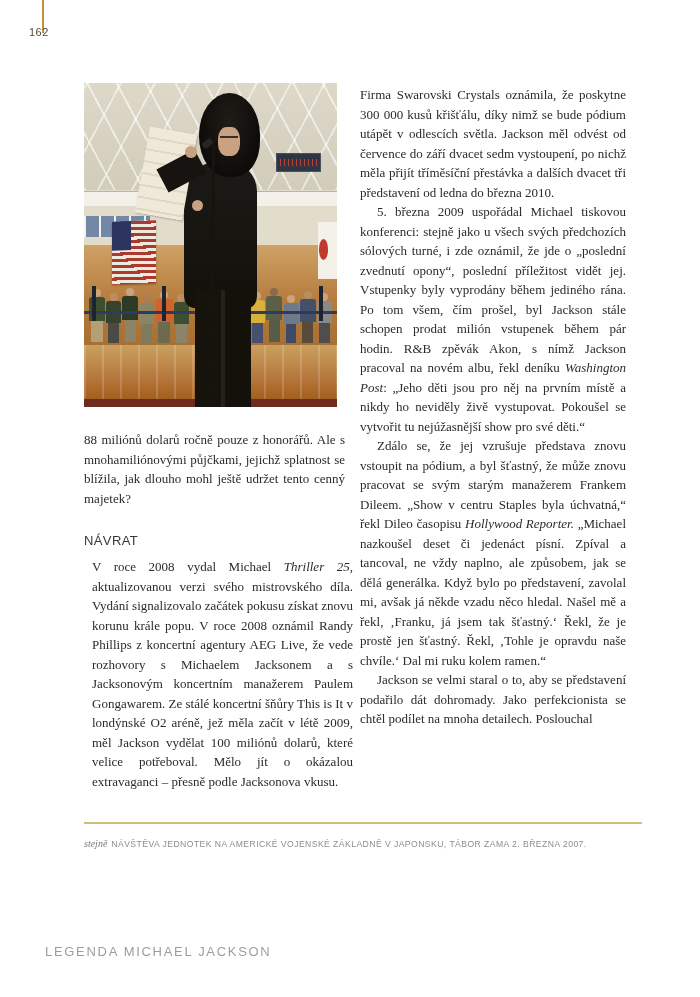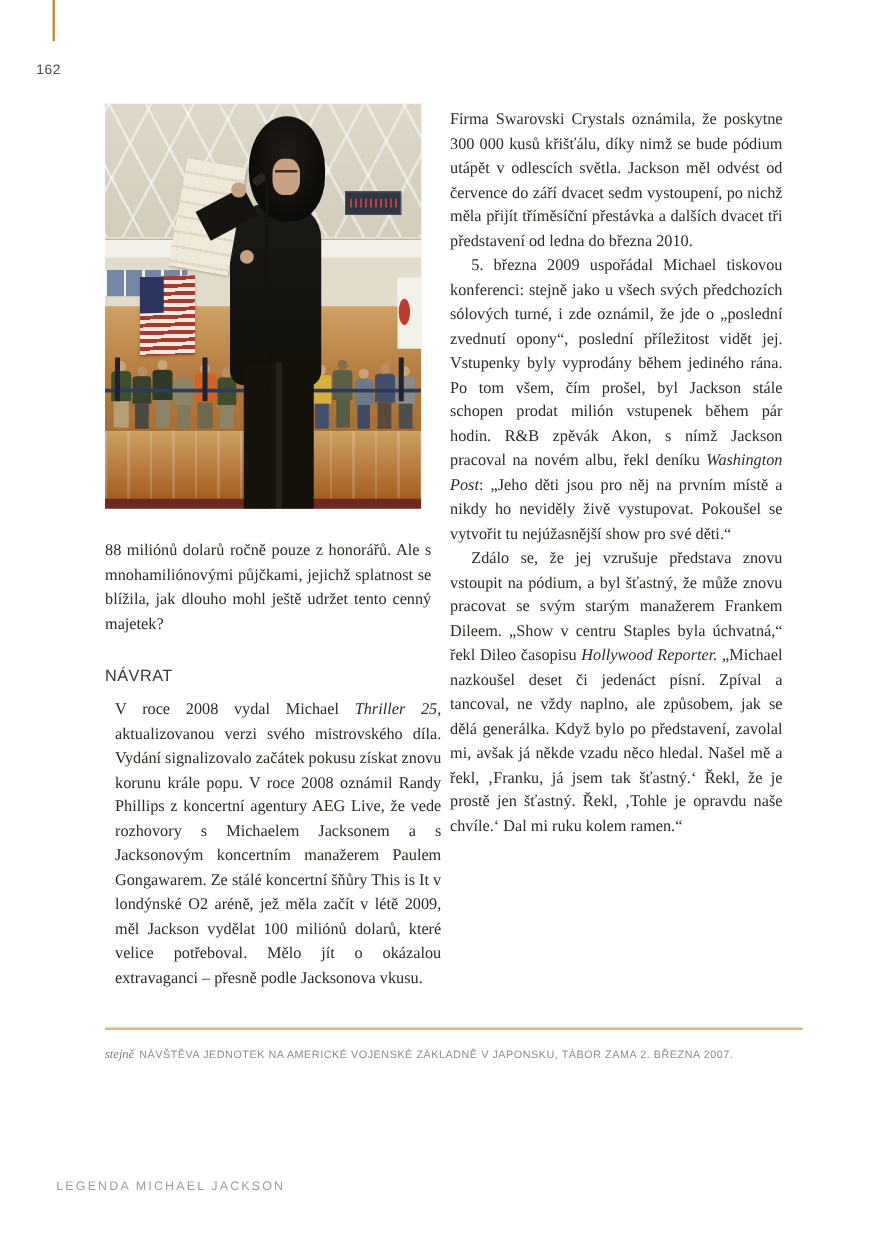--- a/index.html
+++ b/index.html
@@ -2,29 +2,29 @@
 <html lang="cs"><head>
 <meta charset="utf-8">
 <style>
   html,body{margin:0;padding:0;}
   body{
     width:700px;height:997px;position:relative;background:#ffffff;
     font-family:"Liberation Serif", serif;color:#2e2a25;overflow:hidden;
   }
   
   .accent-line{position:absolute;left:42px;top:0;width:2px;height:33px;background:#c18f35;}
-  .page-number{position:absolute;left:29px;top:50px;font-family:"Liberation Sans",sans-serif;
+  .page-number{position:absolute;left:29px;top:26px;font-family:"Liberation Sans",sans-serif;
     font-size:11px;color:#4e4b46;letter-spacing:.5px;}
   .rule{position:absolute;left:84px;top:822px;width:558px;height:2px;background:#d5ba7a;}
   .caption{position:absolute;left:84px;top:838px;width:558px;
     font-family:"Liberation Sans",sans-serif;font-size:8.6px;color:#8f8d88;letter-spacing:.45px;}
   .caption em{font-family:"Liberation Serif",serif;font-style:italic;font-size:10px;
     color:#7d7b76;letter-spacing:0;margin-right:4px;text-transform:none;}
   .footer{position:absolute;left:45px;top:944px;font-family:"Liberation Sans",sans-serif;
-    font-size:10px;color:#a09d98;letter-spacing:1.7px;}
+    font-size:13px;color:#a09d98;letter-spacing:1.7px;}
   
   .textblock{position:absolute;font-size:13px;line-height:19.5px;text-align:justify;}
   .textblock p{margin:0;}
   .textblock p.indent{text-indent:17px;}
   .textblock em{}
   #left-intro{left:84px;top:430px;width:261px;}
   .section-heading{position:absolute;left:84px;top:533px;width:261px;margin:0;
     font-family:"Liberation Sans",sans-serif;font-size:13px;font-weight:500;
     color:#3a3832;letter-spacing:.4px;}
   #left-paras{left:92px;top:557px;width:261px;}
@@ -199,20 +199,21 @@
 <h2 class="section-heading">NÁVRAT</h2>
 
 <div class="textblock" id="left-paras">
     <p><span>V roce 2008 vydal Michael </span><em>Thriller 25</em><span>, aktualizovanou verzi svého mistrovského díla. Vydání signalizovalo začátek pokusu získat znovu korunu krále popu. V roce 2008 oznámil Randy Phillips z koncertní agentury AEG Live, že vede rozhovory s Michaelem Jacksonem a s Jacksonovým koncertním manažerem Paulem Gongawarem. Ze stálé koncertní šňůry This is It v londýnské O2 aréně, jež měla začít v létě 2009, měl Jackson vydělat 100 miliónů dolarů, které velice potřeboval. Mělo jít o okázalou extravaganci – přesně podle Jacksonova vkusu.</span></p>
   </div>
 
 <div class="textblock" id="right-paras">
     <p><span>Firma Swarovski Crystals oznámila, že poskytne 300 000 kusů křišťálu, díky nimž se bude pódium utápět v odlescích světla. Jackson měl odvést od července do září dvacet sedm vystoupení, po nichž měla přijít tříměsíční přestávka a dalších dvacet tři představení od ledna do března 2010.</span></p>
     <p class="indent"><span>5. března 2009 uspořádal Michael tiskovou konferenci: stejně jako u všech svých předchozích sólových turné, i zde oznámil, že jde o „poslední zvednutí opony“, poslední příležitost vidět jej. Vstupenky byly vyprodány během jediného rána. Po tom všem, čím prošel, byl Jackson stále schopen prodat milión vstupenek během pár hodin. R&amp;B zpěvák Akon, s nímž Jackson pracoval na novém albu, řekl deníku </span><em>Washington Post</em><span>: „Jeho děti jsou pro něj na prvním místě a nikdy ho neviděly živě vystupovat. Pokoušel se vytvořit tu nejúžasnější show pro své děti.“</span></p>
     <p class="indent"><span>Zdálo se, že jej vzrušuje představa znovu vstoupit na pódium, a byl šťastný, že může znovu pracovat se svým starým manažerem Frankem Dileem. „Show v centru Staples byla úchvatná,“ řekl Dileo časopisu </span><em>Hollywood Reporter.</em><span> „Michael nazkoušel deset či jedenáct písní. Zpíval a tancoval, ne vždy naplno, ale způsobem, jak se dělá generálka. Když bylo po představení, zavolal mi, avšak já někde vzadu něco hledal. Našel mě a řekl, ‚Franku, já jsem tak šťastný.‘ Řekl, že je prostě jen šťastný. Řekl, ‚Tohle je opravdu naše chvíle.‘ Dal mi ruku kolem ramen.“</span></p>
+    <p class="indent"><span>Jackson se velmi staral o to, aby se představení podařilo dát dohromady. Jako perfekcionista se chtěl podílet na mnoha detailech. Poslouchal</span></p>
   </div>
 
 <div class="rule"></div>
 
 <div class="caption">
   <em>stejně</em><span>NÁVŠTĚVA JEDNOTEK NA AMERICKÉ VOJENSKÉ ZÁKLADNĚ V JAPONSKU, TÁBOR ZAMA 2. BŘEZNA 2007.</span>
 </div>
 
 <div class="footer">LEGENDA MICHAEL JACKSON</div>
 

